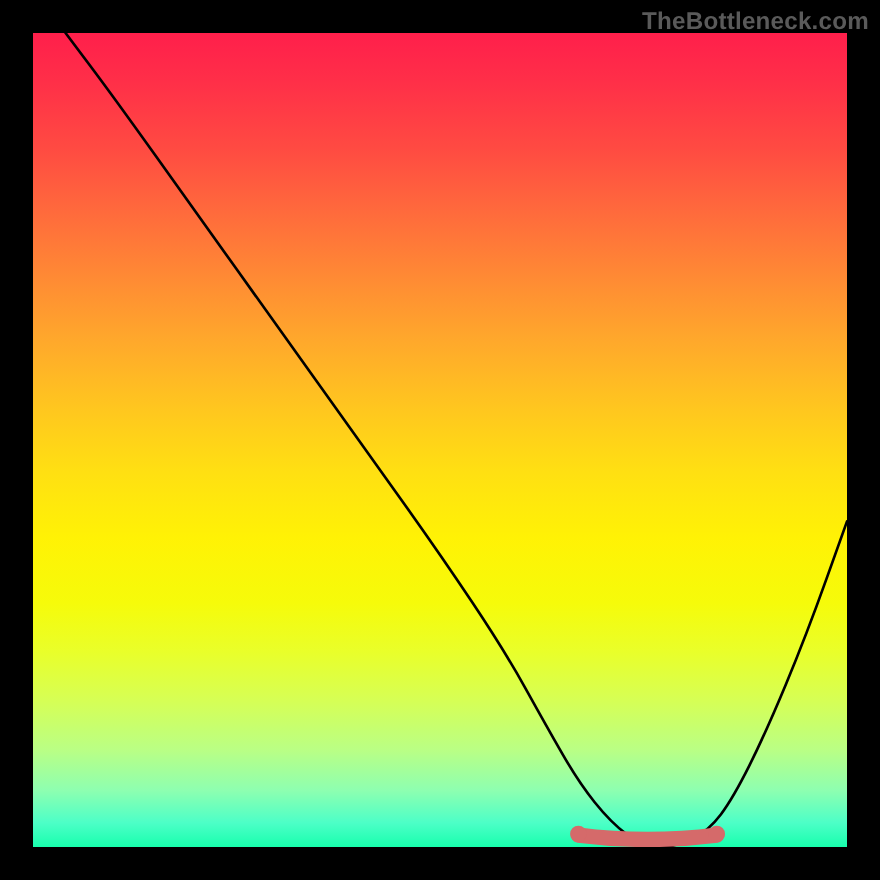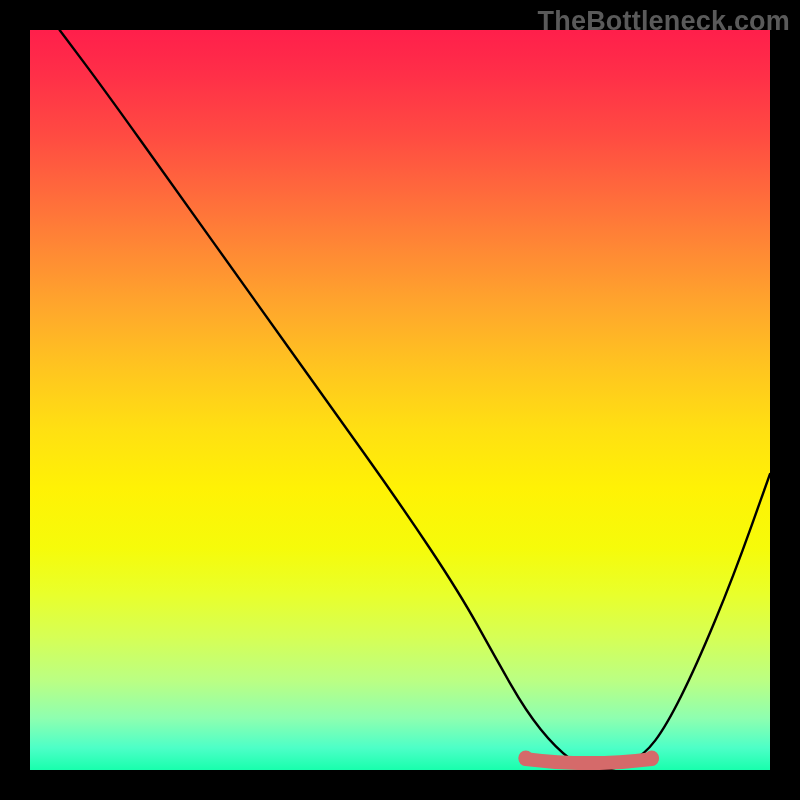--- a/index.html
+++ b/index.html
@@ -8,21 +8,21 @@
     position: relative;
     width: 800px;
     height: 800px;
     background: #000;
   }
   .watermark {
     position: absolute;
     top: 6px;
     right: 10px;
     font-family: Arial, Helvetica, sans-serif;
-    font-size: 27px;
+    font-size: 22px;
     font-weight: bold;
     color: #5a5a5a;
     letter-spacing: 0.2px;
   }
   .plot {
     position: absolute;
     left: 30px;
     top: 30px;
     width: 740px;
     height: 740px;

